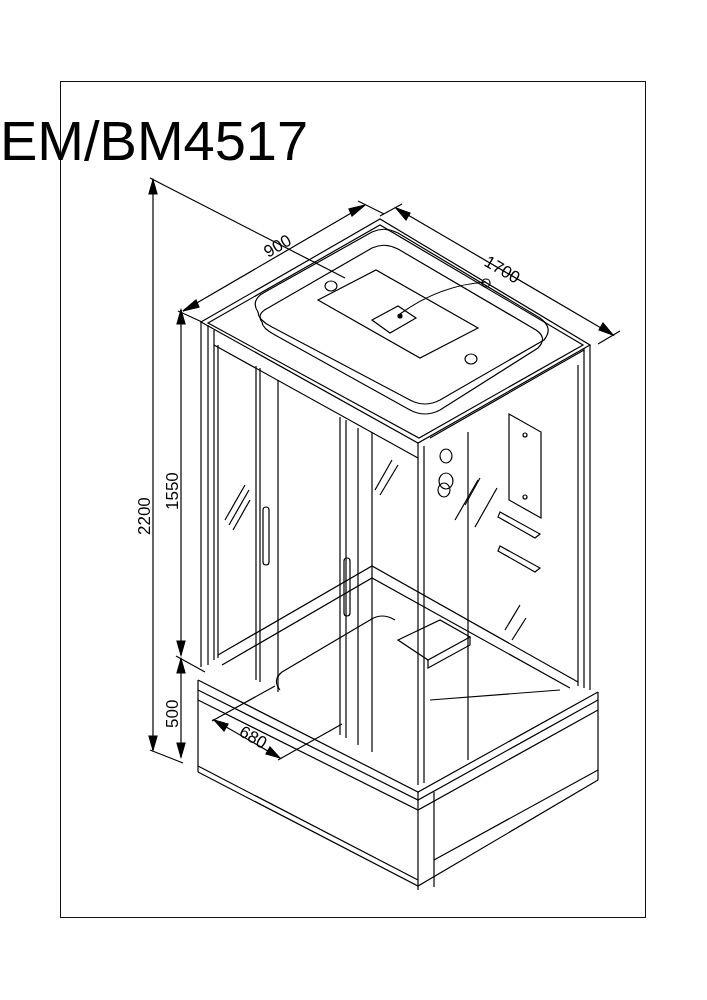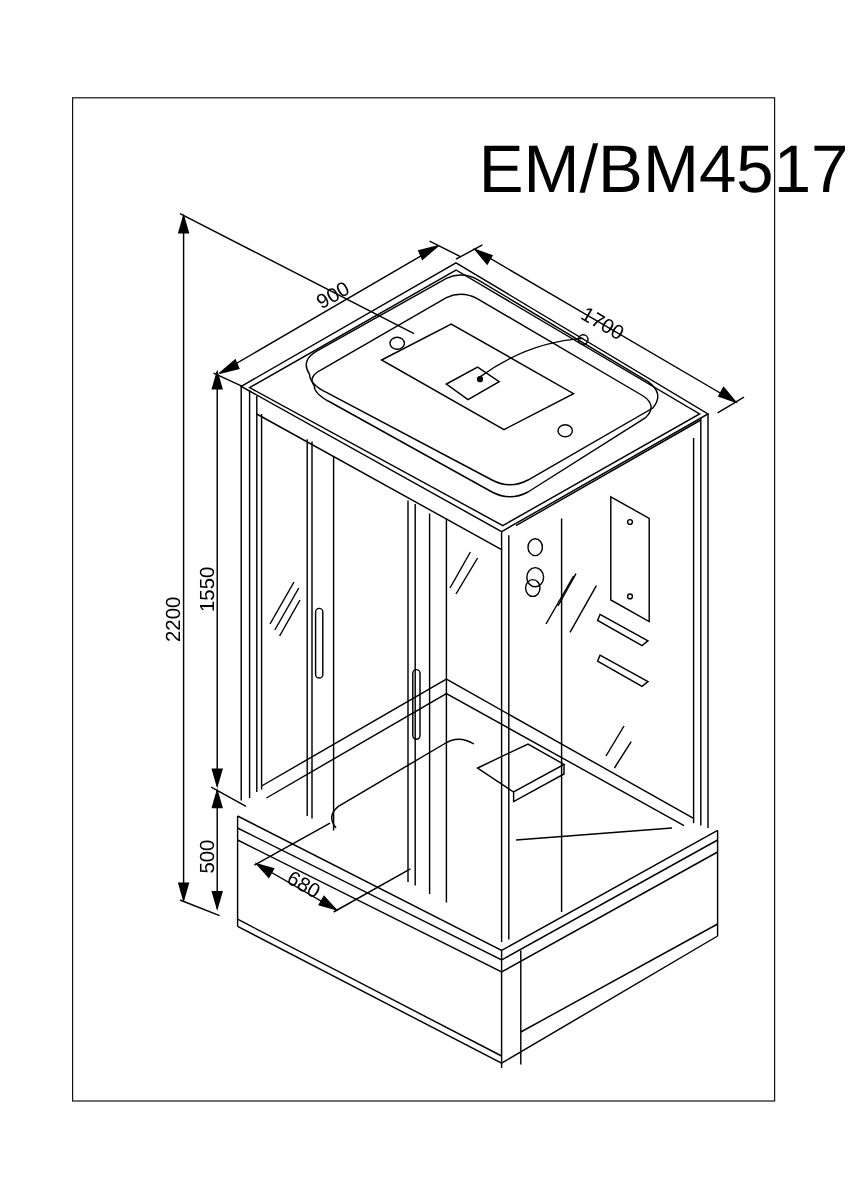--- a/index.html
+++ b/index.html
@@ -1,18 +1,18 @@
 <!DOCTYPE html>
 <html><head>
 <meta charset="utf-8">
 <style>
   html, body { margin: 0; padding: 0; background: #ffffff; }
   body { width: 707px; height: 1000px; position: relative; overflow: hidden; font-family: "Liberation Sans", sans-serif; }
   .frame { position: absolute; left: 60px; top: 81px; width: 586px; height: 837px; border: 1.5px solid #111; box-sizing: border-box; }
-  .title { position: absolute; left: 0; top: 108px; width: 707px; text-align: right; font-size: 56px; color: #000; letter-spacing: 0px; font-family: "Liberation Sans", sans-serif; }
+  .title { position: absolute; left: 0; top: 108px; width: 707px; text-align: left; font-size: 56px; color: #000; letter-spacing: 0px; font-family: "Liberation Sans", sans-serif; }
   svg.drawing { position: absolute; left: 0; top: 0; width: 707px; height: 1000px; }
   .dim { font-family: "Liberation Sans", sans-serif; font-size: 17px; fill: #000; }
 </style>
 </head>
 <body>
 
 <div class="frame"></div>
 <div class="title">EM/BM4517</div>
 
 <svg class="drawing" viewBox="0 0 707 1000" fill="none" stroke="#000" stroke-width="1.2">

